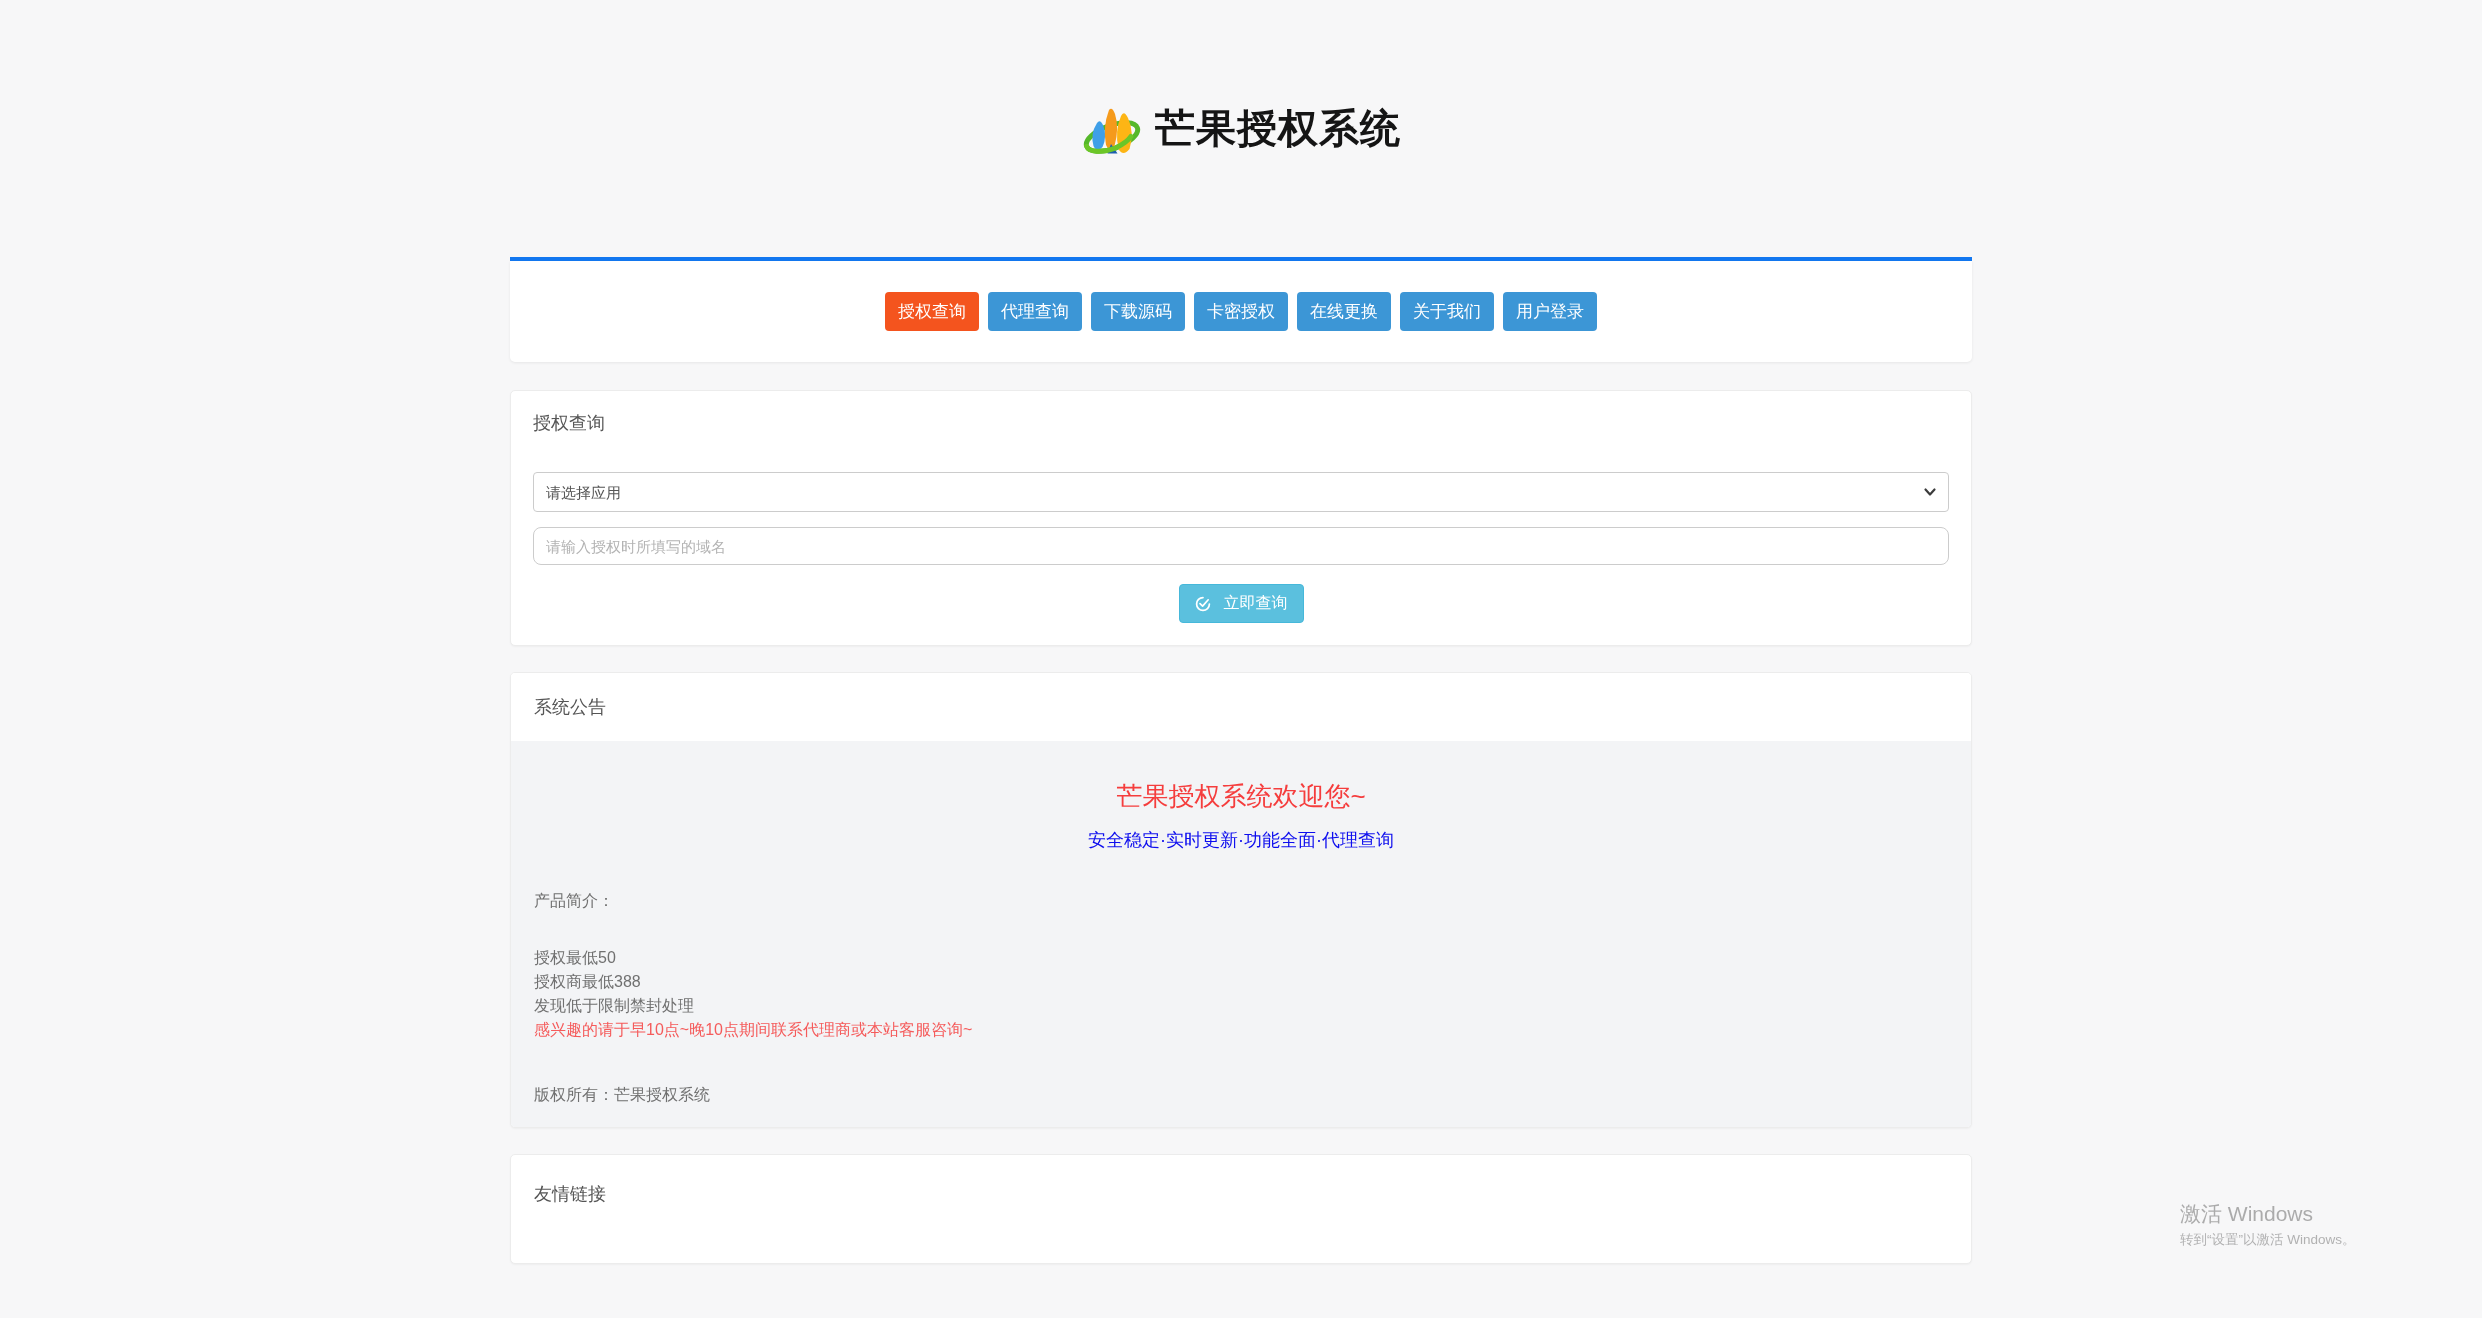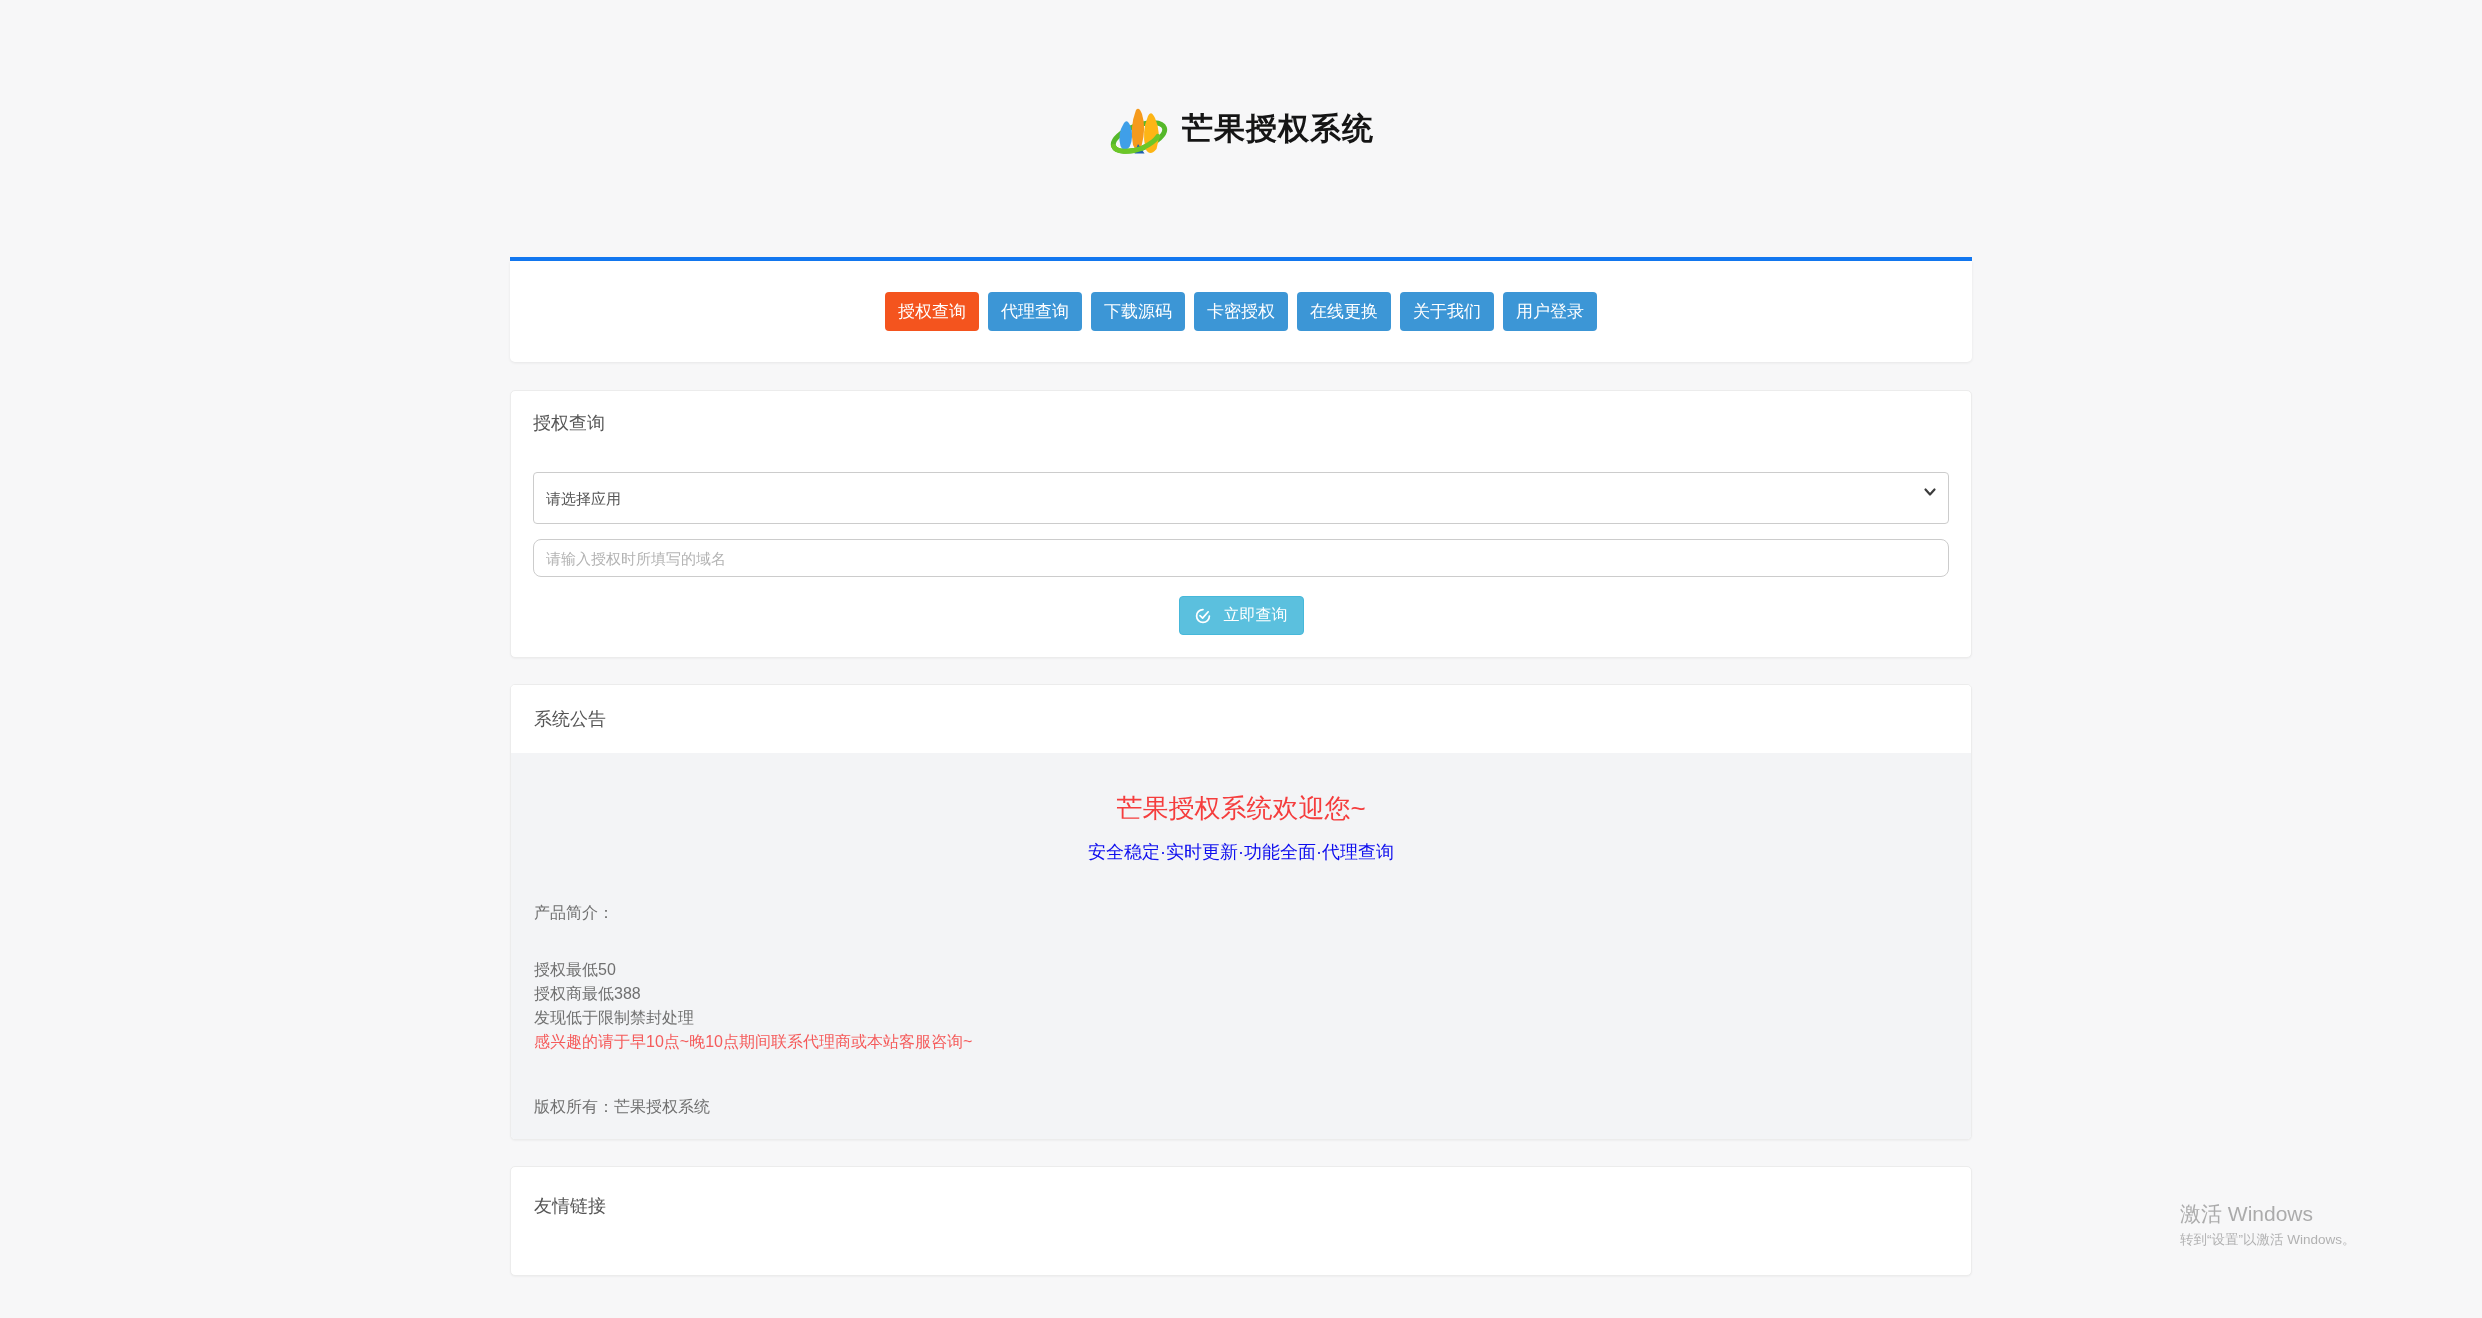--- a/index.html
+++ b/index.html
@@ -10,21 +10,21 @@
     position:relative;
     overflow:hidden;
     color:#555;
   }
   
   .site-header { height:257px; display:flex; align-items:center; justify-content:center; }
   .brand { display:flex; align-items:center; gap:14px; }
   .brand-logo { width:60px; height:56px; display:block; }
   .brand-title {
     font-family:"DejaVu Serif","Liberation Serif",serif;
-    font-weight:700; font-size:31px; color:#151515; letter-spacing:1px;
+    font-weight:700; font-size:40px; color:#151515; letter-spacing:1px;
   }
   
   .container { width:1462px; margin:0 auto; }
   .accent-line { height:4px; background:#1377f0; }
   .nav-card {
     background:#fff; height:101px;
     border-radius:0 0 5px 5px;
     box-shadow:0 1px 3px rgba(0,0,0,.07);
     display:flex; align-items:center; justify-content:center; gap:9px;
   }
@@ -39,21 +39,21 @@
   .card {
     background:#fff; border:1px solid #ececec; border-radius:5px;
     box-shadow:0 1px 2px rgba(0,0,0,.04); overflow:hidden;
   }
   .card-header { font-size:18px; color:#555; }
   
   .query-card { margin-top:28px; padding:21px 22px 22px; }
   .query-card .card-header { line-height:22px; margin-bottom:38px; }
   .select-wrap { position:relative; margin-bottom:15px; }
   .app-select {
-    width:100%; height:52px; appearance:none; -webkit-appearance:none;
+    width:100%; height:40px; appearance:none; -webkit-appearance:none;
     background:#fff; border:1px solid #ccc; border-radius:4px;
     font-size:15px; color:#555; padding:0 34px 0 12px;
     font-family:inherit; outline:none;
   }
   .select-chevron {
     position:absolute; right:12px; top:13px; pointer-events:none; line-height:0;
   }
   .domain-input {
     width:100%; height:38px; border:1px solid #ccc; border-radius:8px;
     font-size:15px; color:#555; padding:0 12px; outline:none;

